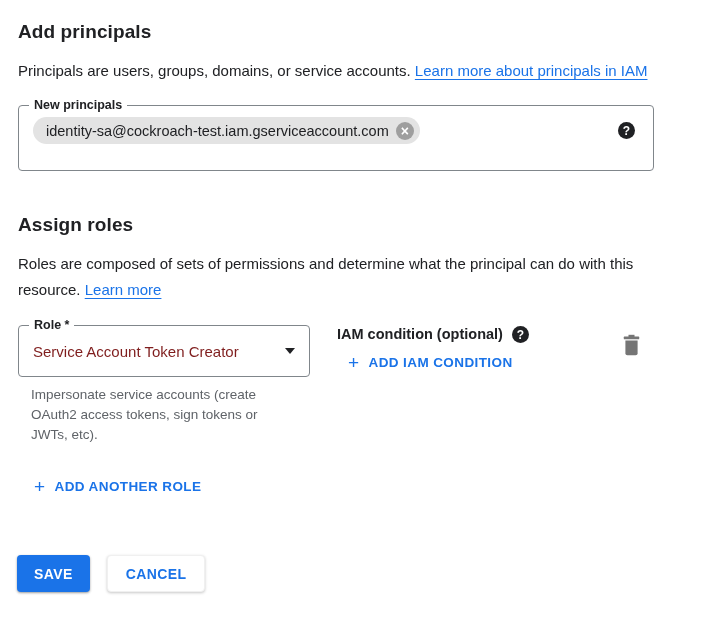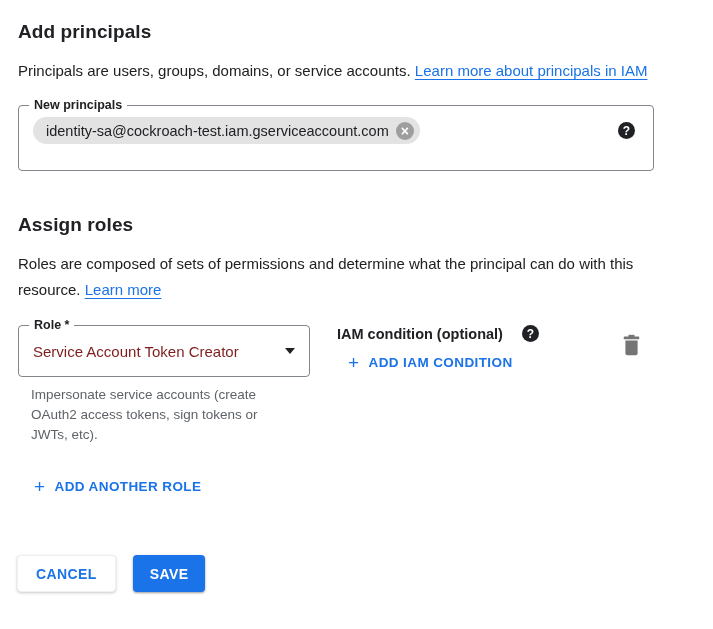--- a/index.html
+++ b/index.html
@@ -85,21 +85,21 @@
     border-right: 5.5px solid transparent;
     border-top: 6.5px solid #202124;
   }
   .role-helper {
     margin: 8px 0 0 13px; width: 248px;
     font-size: 13.5px; line-height: 20px; color: #5f6368;
   }
 
   .cond-col { margin-left: 27px; padding-top: 0; }
   .cond-label {
-    display: flex; align-items: flex-start; gap: 19px;
+    display: flex; align-items: center; gap: 9px;
     font-size: 14.5px; font-weight: 700; color: #202124; line-height: 19px;
   }
   .text-btn {
     display: inline-flex; align-items: center;
     background: none; border: none; cursor: pointer;
     color: #1a73e8; font-family: "Liberation Sans", sans-serif;
     font-size: 13.5px; font-weight: 700; letter-spacing: 0.4px;
     padding: 0; line-height: 18px;
   }
   .text-btn .plus {
@@ -188,17 +188,17 @@
     </button>
 
   </div>
 
   <button class="text-btn add-role-btn">
     <span class="plus">+</span>
     <span>ADD ANOTHER ROLE</span>
   </button>
 
   <div class="actions">
+    <button class="btn btn-primary">SAVE</button>
     <button class="btn btn-secondary">CANCEL</button>
-    <button class="btn btn-primary">SAVE</button>
   </div>
 
 </div>
 
 </body></html>

